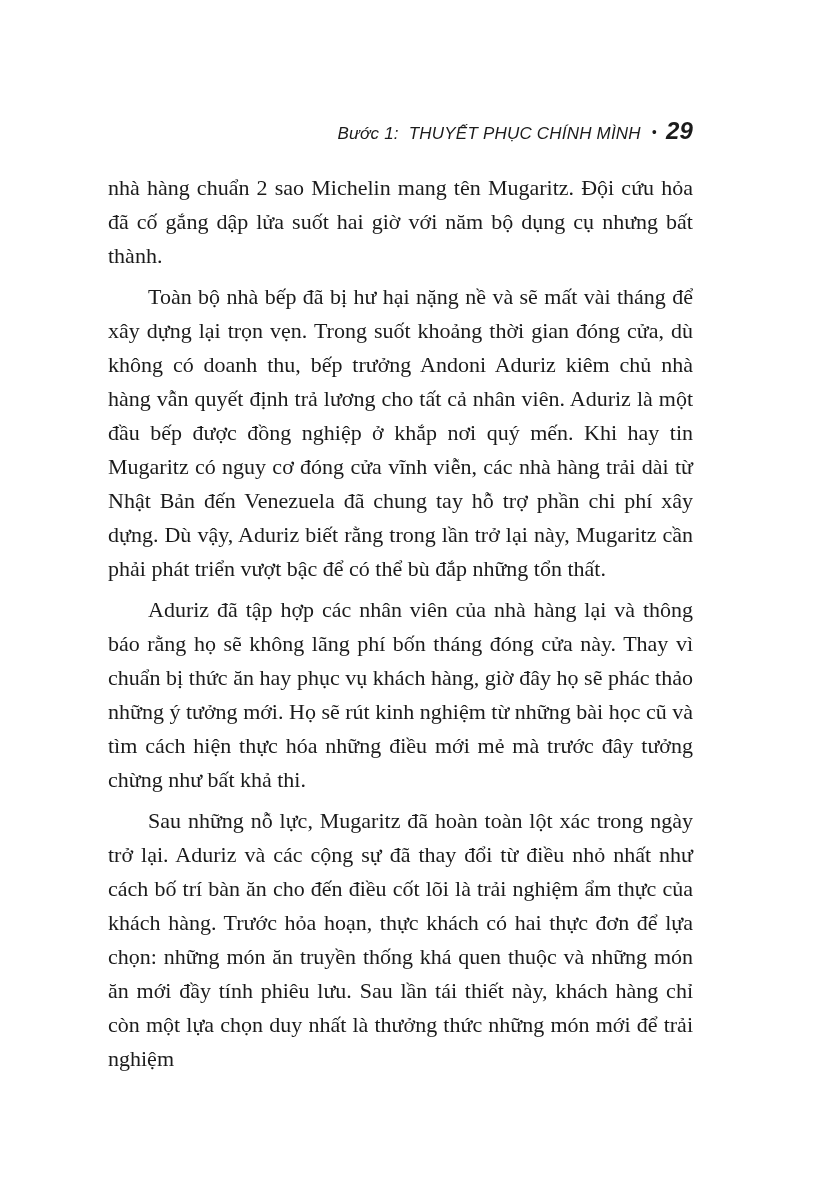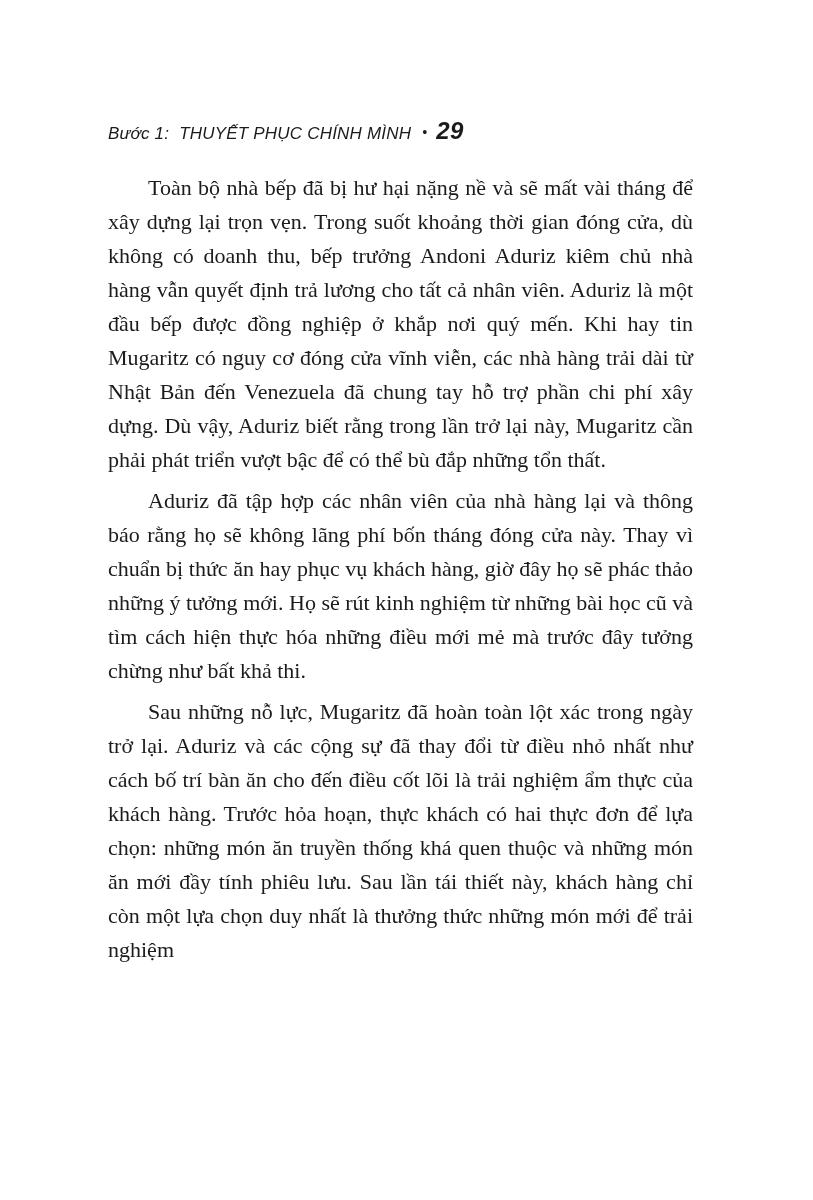--- a/index.html
+++ b/index.html
@@ -17,21 +17,21 @@
     font-family: "Liberation Serif", "DejaVu Serif", serif;
     color: #1b1b1b;
   }
   .content-column {
     position: absolute;
     left: 108px;
     top: 116px;
     width: 585px;
   }
   .running-header {
-    text-align: left;
+    text-align: right;
     font-family: "Liberation Sans", "DejaVu Sans", sans-serif;
     font-style: italic;
     font-size: 17px;
     letter-spacing: 0.2px;
     color: #1b1b1b;
     white-space: nowrap;
     margin-bottom: 22px;
     line-height: 30px;
   }
   .running-header .section-label {
@@ -64,19 +64,20 @@
 <body>
 
 <div class="page">
   <div class="content-column">
 
     <div class="running-header">
       <span class="section-label">Bước 1:</span><span class="chapter">THUYẾT PHỤC CHÍNH MÌNH</span><span class="separator">•</span><span class="page-number">29</span>
     </div>
 
     <div class="body-text">
+      <p>nhà hàng chuẩn 2 sao Michelin mang tên Mugaritz. Đội cứu hỏa đã cố gắng dập lửa suốt hai giờ với năm bộ dụng cụ nhưng bất thành.</p>
       <p class="indent">Toàn bộ nhà bếp đã bị hư hại nặng nề và sẽ mất vài tháng để xây dựng lại trọn vẹn. Trong suốt khoảng thời gian đóng cửa, dù không có doanh thu, bếp trưởng Andoni Aduriz kiêm chủ nhà hàng vẫn quyết định trả lương cho tất cả nhân viên. Aduriz là một đầu bếp được đồng nghiệp ở khắp nơi quý mến. Khi hay tin Mugaritz có nguy cơ đóng cửa vĩnh viễn, các nhà hàng trải dài từ Nhật Bản đến Venezuela đã chung tay hỗ trợ phần chi phí xây dựng. Dù vậy, Aduriz biết rằng trong lần trở lại này, Mugaritz cần phải phát triển vượt bậc để có thể bù đắp những tổn thất.</p>
       <p class="indent">Aduriz đã tập hợp các nhân viên của nhà hàng lại và thông báo rằng họ sẽ không lãng phí bốn tháng đóng cửa này. Thay vì chuẩn bị thức ăn hay phục vụ khách hàng, giờ đây họ sẽ phác thảo những ý tưởng mới. Họ sẽ rút kinh nghiệm từ những bài học cũ và tìm cách hiện thực hóa những điều mới mẻ mà trước đây tưởng chừng như bất khả thi.</p>
       <p class="indent">Sau những nỗ lực, Mugaritz đã hoàn toàn lột xác trong ngày trở lại. Aduriz và các cộng sự đã thay đổi từ điều nhỏ nhất như cách bố trí bàn ăn cho đến điều cốt lõi là trải nghiệm ẩm thực của khách hàng. Trước hỏa hoạn, thực khách có hai thực đơn để lựa chọn: những món ăn truyền thống khá quen thuộc và những món ăn mới đầy tính phiêu lưu. Sau lần tái thiết này, khách hàng chỉ còn một lựa chọn duy nhất là thưởng thức những món mới để trải nghiệm</p>
     </div>
 
   </div>
 </div>
 
 </body></html>

